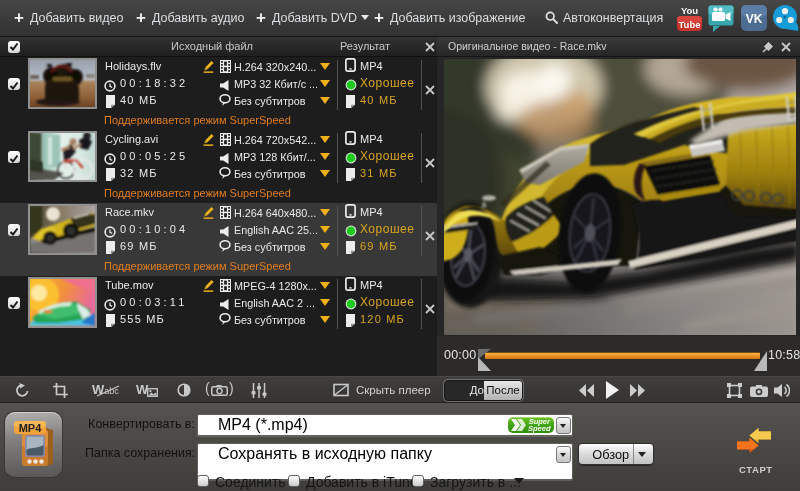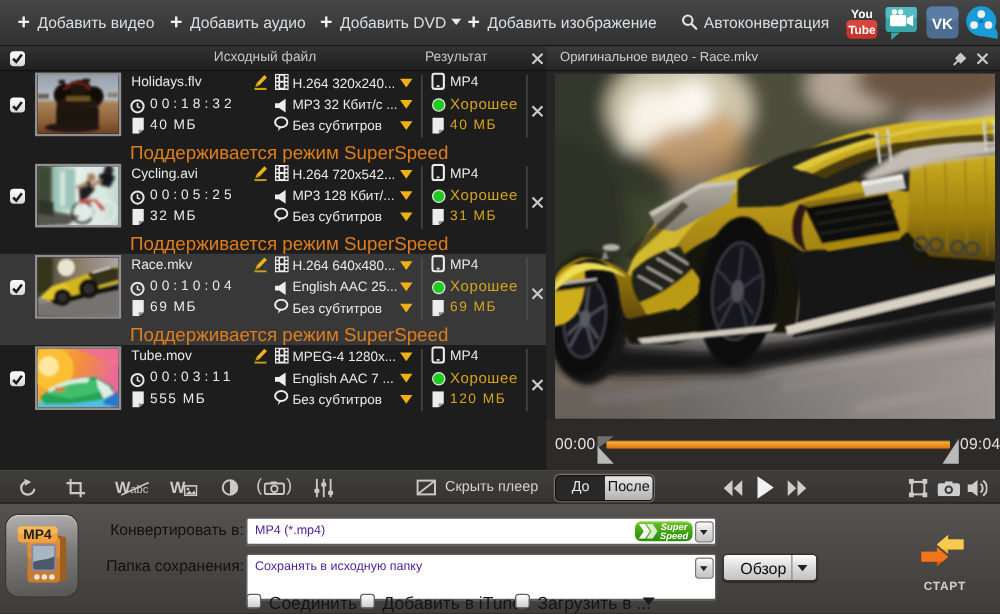--- a/index.html
+++ b/index.html
@@ -14,36 +14,36 @@
 
 .row{left:0;width:437px;background:#1d1d1d}
 .row.sel{background:#383838}
 .thumb{left:28px;top:1px;width:69px;height:51px;border:2px solid #909090;background:#000}
 .fl{color:#e9e9e9;font-size:11px;white-space:nowrap}
 .c2{font-size:10.8px}
 .tm{letter-spacing:3.2px}
 .sz{letter-spacing:1.2px}
 .good{font-size:12px;letter-spacing:0.5px}
 .gold{color:#d8a41f}
-.ss{color:#e07d1c;font-size:15px;white-space:nowrap}
+.ss{color:#e07d1c;font-size:11px;white-space:nowrap}
 .tri{width:0;height:0;border-left:5.5px solid transparent;border-right:5.5px solid transparent;border-top:7px solid #f0b018}
 .divv{width:1px;background:#525252}
 
 .cb{width:12px;height:12px;border-radius:3px;background:linear-gradient(#ffffff,#d6d6d6)}
 
 #rphead{left:437px;top:37px;width:363px;height:20px;background:linear-gradient(#3a3a3a,#262626);border-bottom:1px solid #141414;color:#cfcfcf;font-size:10.5px}
 #vidzone{left:437px;top:57px;width:363px;height:279px;background:#262626}
 #timeline{left:437px;top:336px;width:363px;height:40px;background:#2d2b29;color:#e2e2e2;font-size:12.5px;letter-spacing:0.2px}
 
 #toolbar2{left:0;top:376px;width:800px;height:27px;background:linear-gradient(#403e3c,#363432);border-top:1px solid #4a4845;border-bottom:1px solid #242220}
 
 #bottom{left:0;top:403px;width:800px;height:88px;background:linear-gradient(#555250,#3f3d3a)}
 .blabel{color:#111;font-size:12.5px;white-space:nowrap}
 .wfield{background:#fff;border:1px solid #5f5f5f;border-radius:2px;box-shadow:0 1px 0 rgba(255,255,255,.15)}
-.wfield span{color:#4c1d95;font-size:10px;line-height:20px;padding-left:6px;display:block}
+.wfield span{color:#000000;font-size:16px;line-height:20px;padding-left:20px;display:block}
 .gbtn{background:linear-gradient(#fefefe,#dedede 45%,#c2c2c2);border:1px solid #2e2e2e;border-radius:4px;color:#0c0c0c;font-size:12.8px;text-align:center;box-shadow:0 1px 1px rgba(0,0,0,.4)}
 .dbtn{background:linear-gradient(#fbfbfb,#d9d9d9 50%,#c4c4c4);border:1px solid #777;border-radius:3px}
 .dbtn:after{content:"";position:absolute;left:50%;top:50%;margin:-2px 0 0 -3.5px;border-left:3.5px solid transparent;border-right:3.5px solid transparent;border-top:4.5px solid #222}
 .ucb{width:12px;height:12px;border-radius:3px;background:linear-gradient(#fdfdfd,#cccccc);border:1px solid #60605e}
 .ctext{color:#151515;font-size:14px}
 </style></head>
 <body>
 
 <div id="topbar" class="a">
   <div class="tbi" style="left:136px"><span class="plus">+</span>Добавить аудио</div>
@@ -459,21 +459,21 @@
           <rect x="8.2" y="10" width="1.8" height="1.8"></rect>
           <rect x="4.1" y="1.6" width="2.8" height="4"></rect>
           <rect x="4.1" y="7.2" width="2.8" height="4"></rect>
         </g>
       </svg></div>
     <div class="fl c2 a" style="left:234px;top:4px">MPEG-4 1280x...</div>
     <div class="tri a" style="left:320px;top:6px"></div>
 <div class="a" style="left:220px;top:20px"><svg width="11" height="11" viewBox="0 0 11 11">
         <path d="M0 3.6 H3.2 L8.5 0 V11 L3.2 7.4 H0 Z" fill="#ececec"></path>
       </svg></div>
-    <div class="fl c2 a" style="left:234px;top:21px">English AAC 7 ...</div>
+    <div class="fl c2 a" style="left:234px;top:21px">English AAC 2 ...</div>
     <div class="tri a" style="left:320px;top:23px"></div>
 <div class="a" style="left:219px;top:36px"><svg width="12" height="13" viewBox="0 0 12 13">
         <ellipse cx="6" cy="4.8" rx="4.9" ry="4" fill="none" stroke="#ececec" stroke-width="1.6"></ellipse>
         <path d="M4.2 8.4 L3.2 12 L6.4 8.8" fill="#ececec"></path>
       </svg></div>
     <div class="fl c2 a" style="left:234px;top:38px">Без субтитров</div>
     <div class="tri a" style="left:320px;top:40px"></div>
 <div class="divv a" style="left:337px;top:3px;height:50px"></div>
 <div class="divv a" style="left:421px;top:3px;height:50px"></div>
 <div class="a" style="left:345px;top:1px"><svg width="11" height="14" viewBox="0 0 11 14">
@@ -707,21 +707,21 @@
           <line x1="260" y1="66" x2="269" y2="64"></line>
  <line x1="344" y1="44" x2="352" y2="43"></line>
           <line x1="344" y1="51" x2="352" y2="50"></line>
           <line x1="345" y1="58" x2="353" y2="57"></line>
 </g>
 </g>
 </svg>
 </div>
 <div id="timeline" class="a">
   <div class="a" style="left:7px;top:12px">00:00</div>
-  <div class="a" style="left:331px;top:12px">09:04</div>
+  <div class="a" style="left:331px;top:12px">10:58</div>
   <div class="a" style="left:48px;top:16px;width:275px;height:7px;background:linear-gradient(#f6b44a,#ef9426 45%,#d27412);border-top:1px solid #7a4a10;border-radius:1px"></div>
   <svg class="a" style="left:40px;top:12px" width="16" height="24" viewBox="0 0 16 24">
       <path d="M1 1 L14 1 L1 11 Z" fill="#6e6e6e"></path>
       <path d="M1 23 L1 9 L14 23 Z" fill="#b9b9b9"></path>
     </svg>
   <svg class="a" style="left:315px;top:14px" width="16" height="22" viewBox="0 0 16 22">
       <path d="M15 1 L15 21 L2 21 Z" fill="#b9b9b9"></path>
     </svg>
 </div>
 
@@ -766,21 +766,21 @@
         <rect x="6" y="3" width="4" height="3.4" rx="1"></rect>
         <rect x="11.5" y="9.5" width="4" height="3.4" rx="1"></rect>
       </g>
     </svg>
 <svg class="a" style="left:333px;top:6px" width="16" height="14" viewBox="0 0 16 14">
       <rect x="1" y="1.5" width="14" height="11" fill="none" stroke="#c9c9c9" stroke-width="1.6"></rect>
       <line x1="1.5" y1="12" x2="14.5" y2="2" stroke="#c9c9c9" stroke-width="1.4"></line>
     </svg>
 <div class="a" style="left:356px;top:7px;color:#d2d2d2;font-size:11.5px">Скрыть плеер</div>
 <div class="a" style="left:444px;top:3px;width:79px;height:21px;border:1px solid #161616;border-radius:4px;background:#282828;box-shadow:0 0 0 1px rgba(255,255,255,.28)">
-  <div class="a" style="left:0;top:0;width:39px;height:30px;color:#e6e6e6;font-size:11.5px;text-align:center;line-height:19px">До</div>
+  <div class="a" style="left:0;top:0;width:39px;height:30px;color:#e6e6e6;font-size:11.5px;text-align:right;line-height:19px">До</div>
   <div class="a" style="left:39px;top:0;width:38px;height:19px;background:linear-gradient(#e8e8e8,#b2b2b2);border-radius:0 3px 3px 0;color:#111;font-size:11.5px;text-align:center;line-height:19px">После</div>
 </div>
 <svg class="a" style="left:578px;top:7px" width="16" height="13" viewBox="0 0 16 13">
       <path d="M8 0 L8 13 L1 6.5 Z" fill="#cdcdcd"></path>
       <path d="M16 0 L16 13 L9 6.5 Z" fill="#cdcdcd"></path>
     </svg>
 <svg class="a" style="left:605px;top:4px" width="14" height="18" viewBox="0 0 14 18">
       <path d="M1 0 L14 9 L1 18 Z" fill="#f2f2f2"></path>
     </svg>
 <svg class="a" style="left:630px;top:7px" width="16" height="13" viewBox="0 0 16 13">

